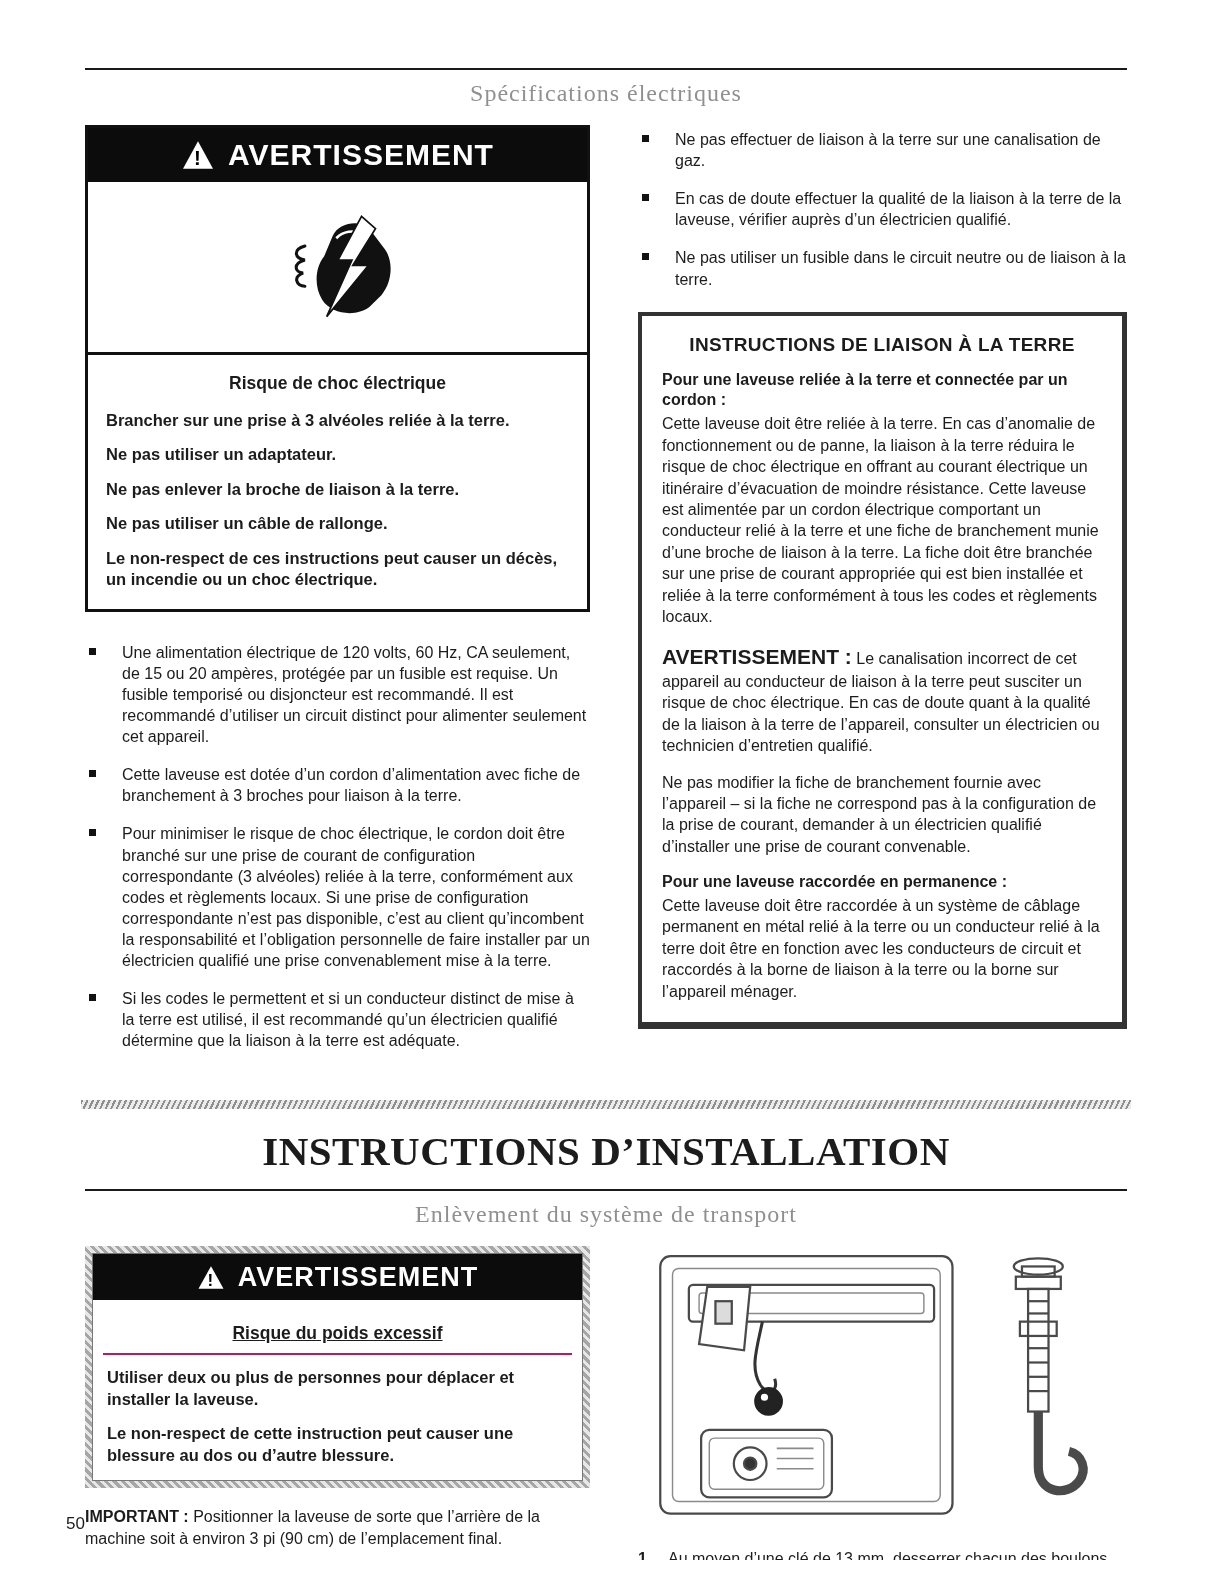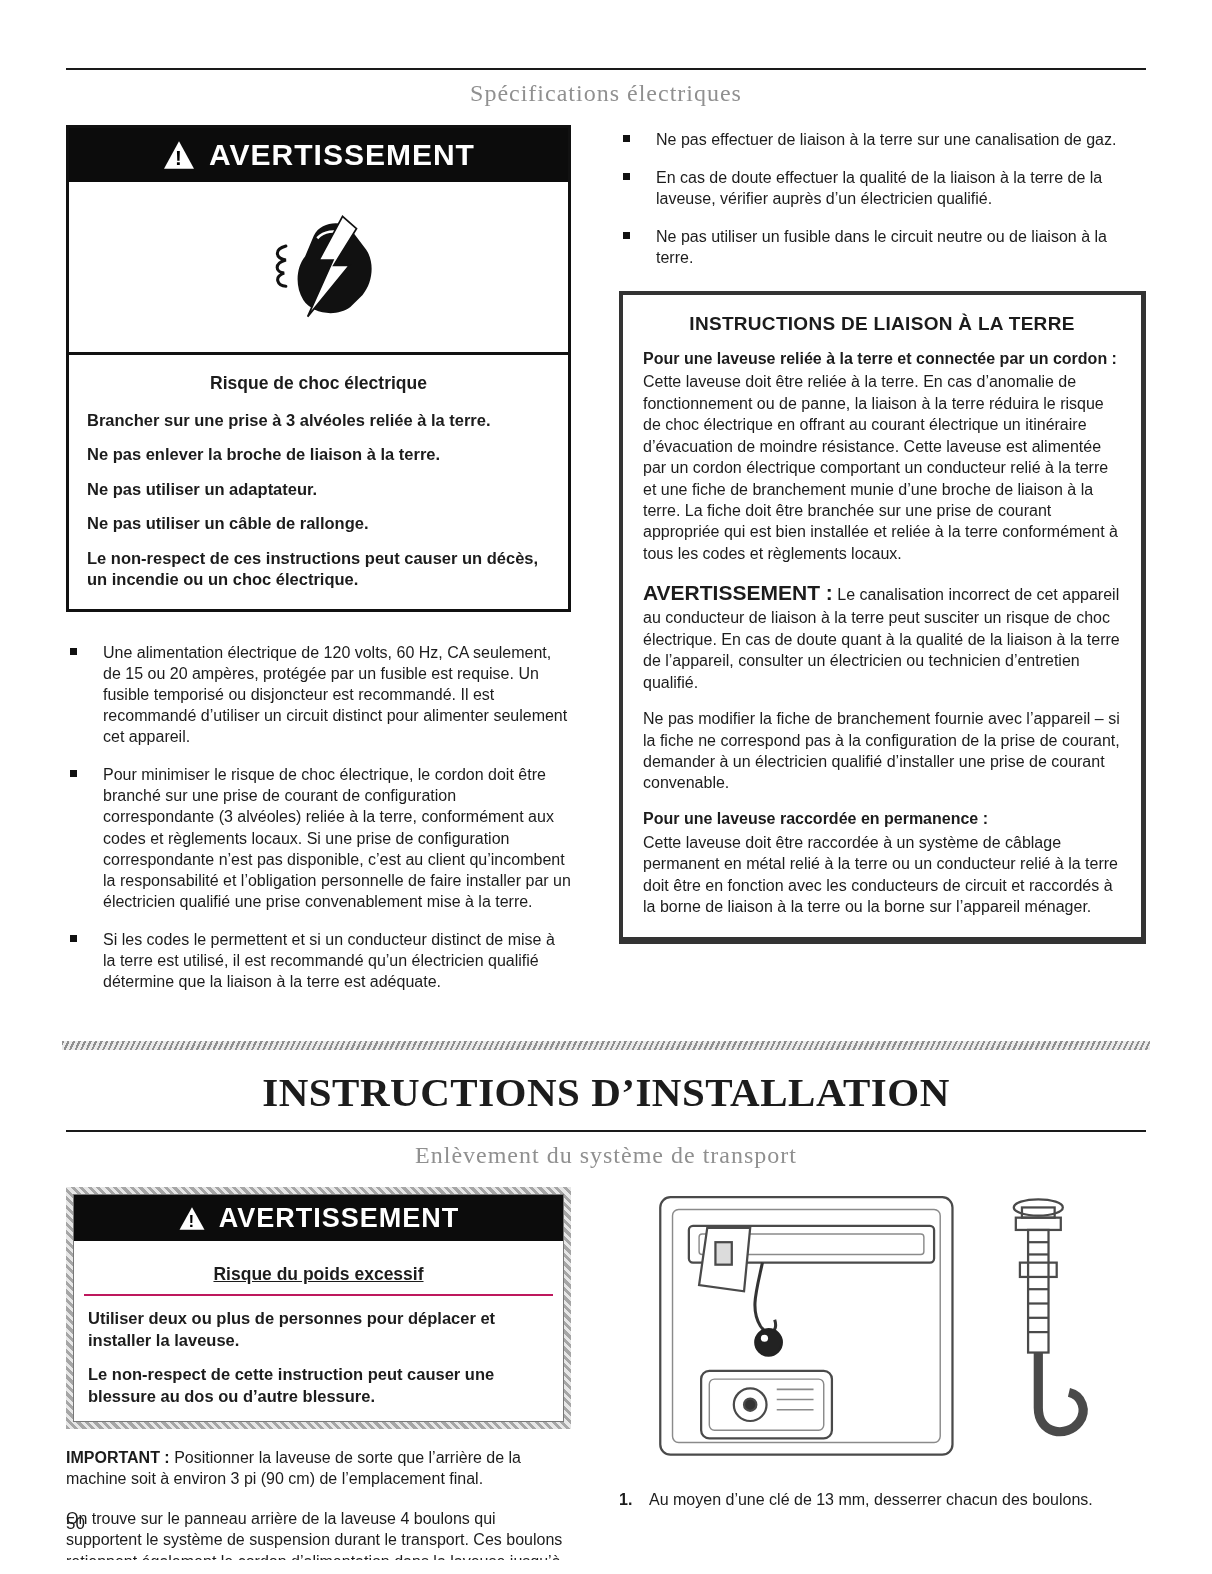--- a/index.html
+++ b/index.html
@@ -1,18 +1,18 @@
 <!DOCTYPE html>
 <html><head>
 <meta charset="utf-8">
 <style>
   html,body { margin:0; padding:0; background:#fff; }
   .page {
     position:relative; width:1212px; height:1560px; box-sizing:border-box;
-    background:#fff; color:#1c1c1c; padding:42px 66px 0;
+    background:#fff; color:#1c1c1c; padding:42px 85px 0;
     font-family:"Liberation Sans", sans-serif; font-size:16px; overflow:hidden;
   }
   .rule { border:none; border-top:2px solid #1a1a1a; margin:0; }
   .top-rule { margin-top:26px; }
   .section-title {
     text-align:center; font-family:"Liberation Serif", serif;
     font-size:24px; color:#909090; letter-spacing:1px; margin:10px 0 18px;
   }
   .cols { display:flex; gap:48px; align-items:flex-start; }
   .col-left { flex:0 0 505px; width:505px; }
@@ -94,29 +94,30 @@
             <path d="M32 36 C18 40 20 50 32 52 C18 56 20 66 30 67 C18 71 22 82 32 82" fill="none" stroke="#111" stroke-width="3.5" stroke-linecap="round"></path>
             <path d="M64 24 C72 8 96 6 106 16 L124 40 C134 54 132 78 120 92 L106 106 C90 118 62 114 52 98 C42 82 44 60 54 48 Z" fill="#111"></path>
             <path d="M68 27 C76 19 88 17 97 22" stroke="#fff" stroke-width="3" fill="none"></path>
             <path d="M97 2 L70 52 L86 52 L57 117 L105 58 L87 58 L113 16 Z" fill="#fff" stroke="#111" stroke-width="2"></path>
           </svg>
         </div>
 
         <div class="warn-body">
           <div class="warn-risk">Risque de choc électrique</div>
           <p class="warn-line">Brancher sur une prise à 3 alvéoles reliée à la terre.</p>
+          <p class="warn-line">Ne pas utiliser un adaptateur.</p>
           <p class="warn-line">Ne pas enlever la broche de liaison à la terre.</p>
-          <p class="warn-line">Ne pas utiliser un adaptateur.</p>
           <p class="warn-line">Ne pas utiliser un câble de rallonge.</p>
           <p class="warn-line">Le non-respect de ces instructions peut causer un décès, un incendie ou un choc électrique.</p>
         </div>
       </div>
 
       <ul class="bullets">
         <li>Une alimentation électrique de 120 volts, 60 Hz, CA seulement, de 15 ou 20 ampères, protégée par un fusible est requise. Un fusible temporisé ou disjoncteur est recommandé. Il est recommandé d’utiliser un circuit distinct pour alimenter seulement cet appareil.</li>
+        <li>Cette laveuse est dotée d’un cordon d’alimentation avec fiche de branchement à 3 broches pour liaison à la terre.</li>
         <li>Pour minimiser le risque de choc électrique, le cordon doit être branché sur une prise de courant de configuration correspondante (3 alvéoles) reliée à la terre, conformément aux codes et règlements locaux. Si une prise de configuration correspondante n’est pas disponible, c’est au client qu’incombent la responsabilité et l’obligation personnelle de faire installer par un électricien qualifié une prise convenablement mise à la terre.</li>
         <li>Si les codes le permettent et si un conducteur distinct de mise à la terre est utilisé, il est recommandé qu’un électricien qualifié détermine que la liaison à la terre est adéquate.</li>
       </ul>
     </div>
 
     <div class="col-right">
 
       <ul class="bullets tight">
         <li>Ne pas effectuer de liaison à la terre sur une canalisation de gaz.</li>
         <li>En cas de doute effectuer la qualité de la liaison à la terre de la laveuse, vérifier auprès d’un électricien qualifié.</li>

